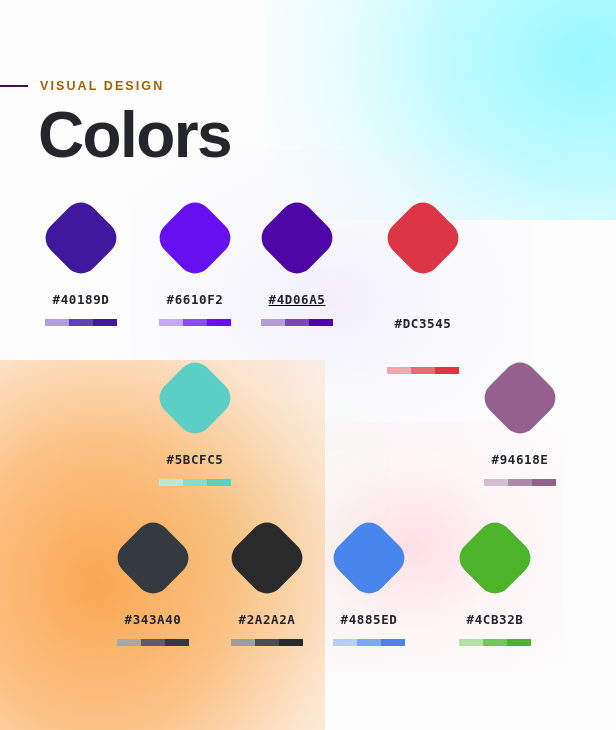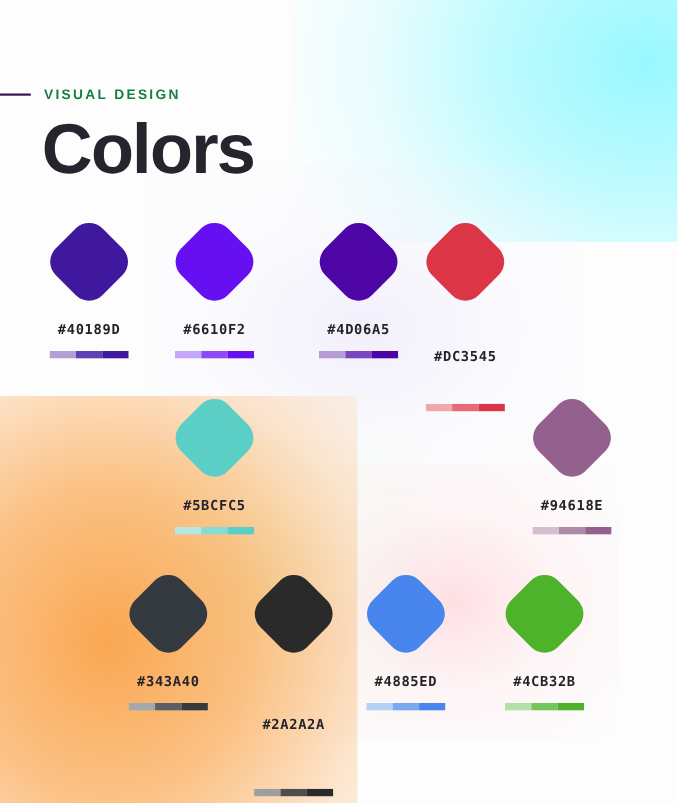--- a/index.html
+++ b/index.html
@@ -108,21 +108,21 @@
   .eyebrow-dash {
     width: 28px;
     height: 2px;
     background: #3d1152;
     margin-right: 12px;
   }
   .eyebrow-text {
     font-size: 12.5px;
     font-weight: bold;
     letter-spacing: 2.1px;
-    color: #15803d;
+    color: #a16207;
     line-height: 1;
   }
   .page-title {
     position: absolute;
     top: 100px;
     left: 38px;
     font-size: 64px;
     font-weight: bold;
     letter-spacing: -1.6px;
     color: #25262d;
@@ -230,21 +230,21 @@
             <div class="diamond-wrap">
               <div class="diamond" style="background: rgb(102, 16, 242);"></div>
             </div>
             <div class="hex-label">#6610F2</div>
             <div class="ramp">
               <span style="background: rgb(196, 167, 250);"></span>
               <span style="background: rgb(139, 75, 246);"></span>
               <span style="background: rgb(102, 16, 242);"></span>
             </div>
           </div>
-          <div class="swatch" style="left: 269px;">
+          <div class="swatch" style="left: 240px; text-decoration: underline;">
             <div class="diamond-wrap">
               <div class="diamond" style="background: rgb(77, 6, 165);"></div>
             </div>
             <div class="hex-label">#4D06A5</div>
             <div class="ramp">
               <span style="background: rgb(181, 156, 215);"></span>
               <span style="background: rgb(123, 69, 191);"></span>
               <span style="background: rgb(77, 6, 165);"></span>
             </div>
           </div>
@@ -289,21 +289,21 @@
             <div class="diamond-wrap">
               <div class="diamond" style="background: rgb(52, 58, 64);"></div>
             </div>
             <div class="hex-label">#343A40</div>
             <div class="ramp">
               <span style="background: rgb(163, 168, 173);"></span>
               <span style="background: rgb(89, 95, 101);"></span>
               <span style="background: rgb(52, 58, 64);"></span>
             </div>
           </div>
-          <div class="swatch" style="left: 210px; gap: 39px;">
+          <div class="swatch" style="left: 210px;">
             <div class="diamond-wrap">
               <div class="diamond" style="background: rgb(42, 42, 42);"></div>
             </div>
             <div class="hex-label">#2A2A2A</div>
             <div class="ramp">
               <span style="background: rgb(158, 158, 158);"></span>
               <span style="background: rgb(78, 78, 78);"></span>
               <span style="background: rgb(42, 42, 42);"></span>
             </div>
           </div>

